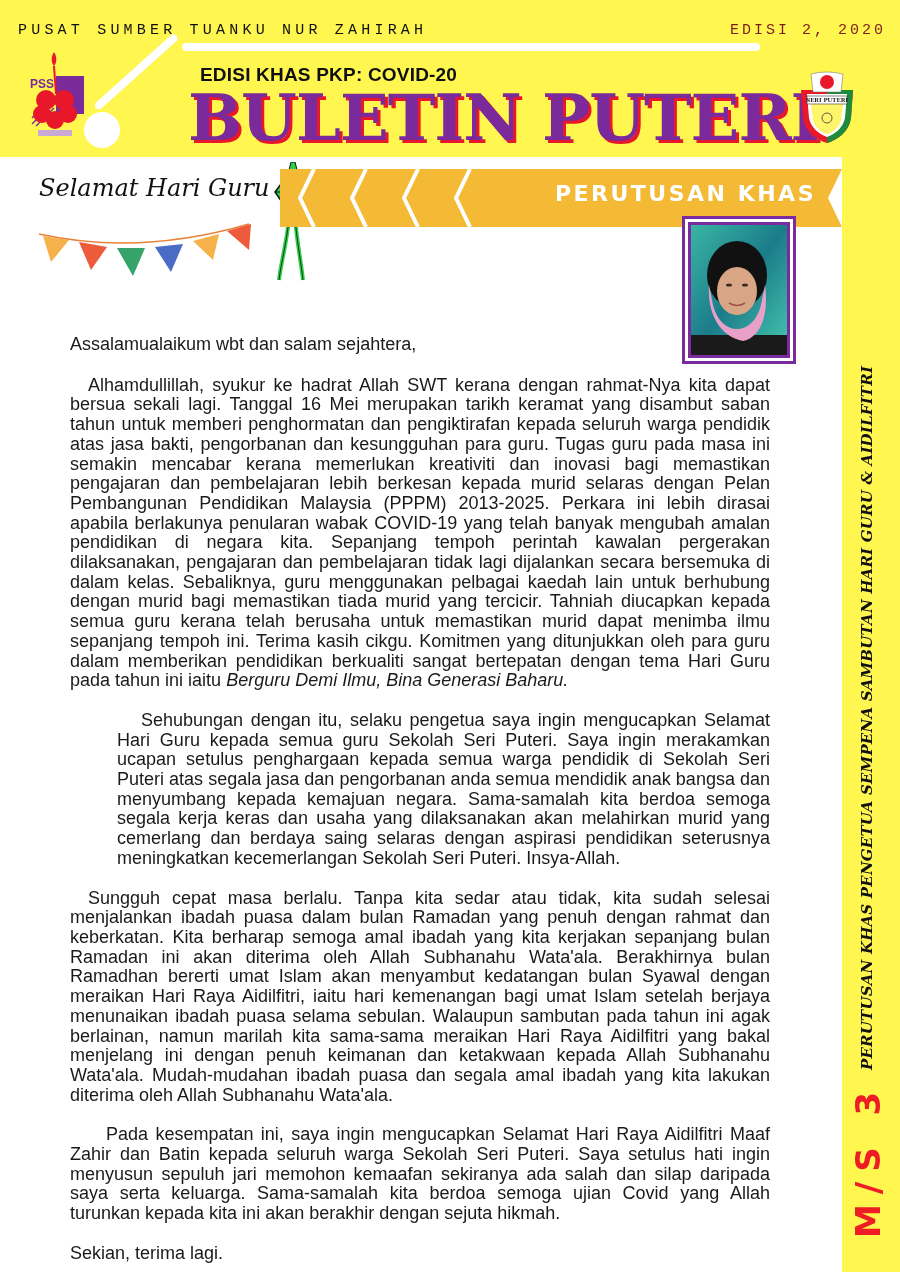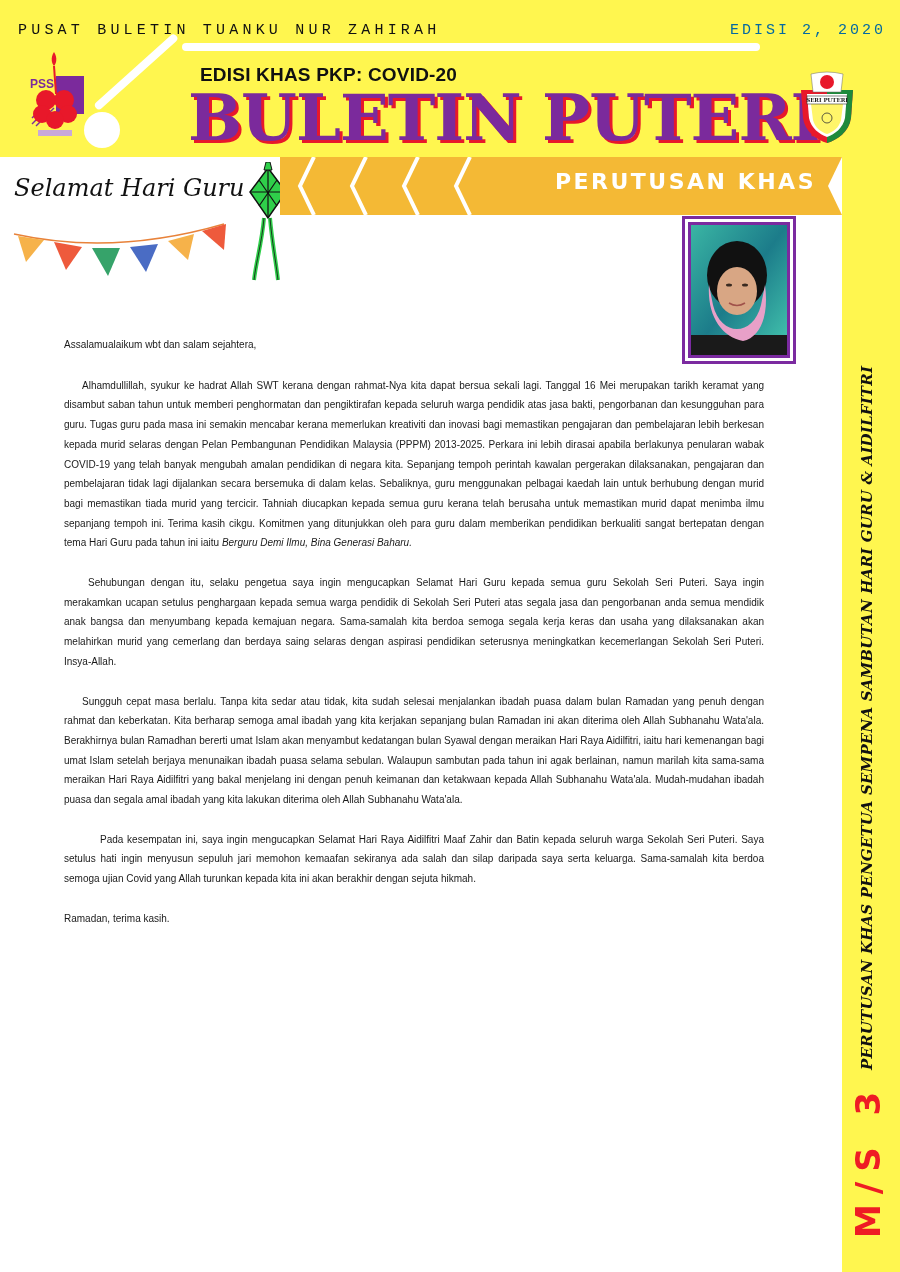--- a/index.html
+++ b/index.html
@@ -3,65 +3,65 @@
 <meta charset="utf-8">
 <style>
   * { box-sizing: border-box; margin: 0; padding: 0; }
   html, body { width: 900px; height: 1272px; background: #ffffff; overflow: hidden; }
   body { position: relative; font-family: "DejaVu Sans", sans-serif; color: #1a1a1a; }
 
   .yellow-top { position: absolute; left: 0; top: 0; width: 900px; height: 157px; background: #fff64f; }
   .yellow-side { position: absolute; left: 842px; top: 0; width: 58px; height: 1272px; background: #fff64f; }
 
   .top-left-label { position: absolute; left: 18px; top: 22px; font-family: "Liberation Mono", monospace; font-size: 15px; letter-spacing: 4.2px; color: #111; }
-  .top-right-label { position: absolute; right: 14px; top: 22px; font-family: "Liberation Mono", monospace; font-size: 15px; letter-spacing: 3px; color: #0369a1; }
+  .top-right-label { position: absolute; right: 14px; top: 22px; font-family: "Liberation Mono", monospace; font-size: 15px; letter-spacing: 3px; color: #7f1d1d; }
 
   .deco-line { position: absolute; left: 182px; top: 43px; width: 578px; height: 8px; background: #fff; border-radius: 4px; }
   .deco-diag { position: absolute; left: 96px; top: 104px; width: 108px; height: 8px; background: #fff; transform: rotate(-42deg); transform-origin: left center; border-radius: 4px; }
   .deco-dot { position: absolute; left: 84px; top: 112px; width: 36px; height: 36px; border-radius: 50%; background: #fff; }
 
   .pss-logo { position: absolute; left: 26px; top: 48px; width: 60px; height: 95px; }
 
   .edisi-khas { position: absolute; left: 200px; top: 64px; font-family: "Liberation Sans", sans-serif; font-weight: bold; font-size: 19px; color: #111; letter-spacing: 0.2px; }
   .main-title { position: absolute; left: 188px; top: 82px; font-family: "DejaVu Serif", serif; font-weight: bold; font-size: 64px; color: #7b2a9c; letter-spacing: -1px; line-height: 72px; text-shadow: 3px 3px 0 #e8182a; transform: scaleY(1.0); }
 
   .school-crest { position: absolute; left: 797px; top: 70px; width: 60px; height: 74px; }
 
-  .banner { position: absolute; left: 280px; top: 157px; width: 562px; height: 58px; background: #f4b935; }
+  .banner { position: absolute; left: 280px; top: 169px; width: 562px; height: 58px; background: #f4b935; }
   .banner-notch { position: absolute; right: 0; top: 0; width: 0; height: 0; border-top: 29px solid transparent; border-bottom: 29px solid transparent; border-right: 14px solid #fff; }
   .chevron { position: absolute; top: 0; width: 22px; height: 58px; }
   .banner-text { position: absolute; right: 26px; top: 12px; font-family: "DejaVu Sans", sans-serif; font-weight: bold; font-size: 22px; color: #fff; letter-spacing: 2.5px; }
 
-  .greeting-art { position: absolute; left: 4px; top: 162px; width: 270px; height: 125px; }
+  .greeting-art { position: absolute; left: 29px; top: 162px; width: 270px; height: 125px; }
   .greeting-line1 { position: absolute; left: 10px; top: 12px; font-family: "DejaVu Serif", serif; font-style: italic; font-size: 24px; color: #111; }
   .greeting-line2 { position: absolute; left: 10px; top: 42px; font-family: "DejaVu Serif", serif; font-style: italic; font-size: 24px; color: #111; }
 
   .portrait-frame { position: absolute; left: 682px; top: 216px; width: 114px; height: 148px; border: 3px solid #7b2aa0; background: #fff; padding: 3px; }
   .portrait-inner { width: 100%; height: 100%; border: 3px solid #7b2aa0; overflow: hidden; }
 
-  .letter { position: absolute; left: 64px; top: 335px; width: 700px; font-family: "Liberation Sans", sans-serif; font-size: 10px; line-height: 19.7px; color: #1a1a1a; }
+  .letter { position: absolute; left: 70px; top: 335px; width: 700px; font-family: "Liberation Sans", sans-serif; font-size: 18px; line-height: 19.7px; color: #1a1a1a; }
   .letter p { text-align: justify; }
   .letter .salutation { margin-bottom: 21px; }
   .letter .para { text-indent: 18px; margin-bottom: 20px; }
-  .letter .para.p2 { text-indent: 24px; }
+  .letter .para.p2 { text-indent: 24px; margin-left: 47px; }
   .letter .para.p3 { text-indent: 18px; }
   .letter .para.p4 { text-indent: 36px; }
   .letter em { }
   .letter .closing { margin-top: 0; }
 
   .side-caption { position: absolute; left: 858px; top: 1070px; transform-origin: left top; transform: rotate(-90deg); white-space: nowrap; font-family: "DejaVu Serif", serif; font-weight: bold; font-style: italic; font-size: 15px; color: #111; letter-spacing: 0.2px; }
   .page-number { position: absolute; left: 848px; top: 1238px; transform-origin: left top; transform: rotate(-90deg); white-space: nowrap; font-family: "DejaVu Sans", sans-serif; font-weight: bold; font-size: 34px; color: #ee1c24; letter-spacing: 10px; }
 </style>
 </head>
 <body>
 
 <div class="yellow-top"></div>
 <div class="yellow-side"></div>
 
-<div class="top-left-label">PUSAT BULETIN TUANKU NUR ZAHIRAH</div>
+<div class="top-left-label">PUSAT SUMBER TUANKU NUR ZAHIRAH</div>
 <div class="top-right-label">EDISI 2, 2020</div>
 
 <div class="deco-line"></div>
 <div class="deco-diag"></div>
 <div class="deco-dot"></div>
 
 <svg class="pss-logo" viewBox="0 0 60 95">
   <rect x="30" y="28" width="28" height="38" fill="#7b2a9c"></rect>
   <g stroke="#7b2a9c" stroke-width="1.5">
     <line x1="6" y1="70" x2="18" y2="58"></line>
@@ -161,17 +161,17 @@
     </svg>
   </div>
 </div>
 
 <div class="letter">
   <p class="salutation">Assalamualaikum wbt dan salam sejahtera,</p>
   <p class="para p1"><span>Alhamdullillah, syukur ke hadrat Allah SWT kerana dengan rahmat-Nya kita dapat bersua sekali lagi. Tanggal 16 Mei merupakan tarikh keramat yang disambut saban tahun untuk memberi penghormatan dan pengiktirafan kepada seluruh warga pendidik atas jasa bakti, pengorbanan dan kesungguhan para guru. Tugas guru pada masa ini semakin mencabar kerana memerlukan kreativiti dan inovasi bagi memastikan pengajaran dan pembelajaran lebih berkesan kepada murid selaras dengan Pelan Pembangunan Pendidikan Malaysia (PPPM) 2013-2025. Perkara ini lebih dirasai apabila berlakunya penularan wabak COVID-19 yang telah banyak mengubah amalan pendidikan di negara kita. Sepanjang tempoh perintah kawalan pergerakan dilaksanakan, pengajaran dan pembelajaran tidak lagi dijalankan secara bersemuka di dalam kelas. Sebaliknya, guru menggunakan pelbagai kaedah lain untuk berhubung dengan murid bagi memastikan tiada murid yang tercicir. Tahniah diucapkan kepada semua guru kerana telah berusaha untuk memastikan murid dapat menimba ilmu sepanjang tempoh ini. Terima kasih cikgu. Komitmen yang ditunjukkan oleh para guru dalam memberikan pendidikan berkualiti sangat bertepatan dengan tema Hari Guru pada tahun ini iaitu </span><em>Berguru Demi Ilmu, Bina Generasi Baharu.</em></p>
   <p class="para p2">Sehubungan dengan itu, selaku pengetua saya ingin mengucapkan Selamat Hari Guru kepada semua guru Sekolah Seri Puteri. Saya ingin merakamkan ucapan setulus penghargaan kepada semua warga pendidik di Sekolah Seri Puteri atas segala jasa dan pengorbanan anda semua mendidik anak bangsa dan menyumbang kepada kemajuan negara. Sama-samalah kita berdoa semoga segala kerja keras dan usaha yang dilaksanakan akan melahirkan murid yang cemerlang dan berdaya saing selaras dengan aspirasi pendidikan seterusnya meningkatkan kecemerlangan Sekolah Seri Puteri. Insya-Allah.</p>
   <p class="para p3">Sungguh cepat masa berlalu. Tanpa kita sedar atau tidak, kita sudah selesai menjalankan ibadah puasa dalam bulan Ramadan yang penuh dengan rahmat dan keberkatan. Kita berharap semoga amal ibadah yang kita kerjakan sepanjang bulan Ramadan ini akan diterima oleh Allah Subhanahu Wata'ala. Berakhirnya bulan Ramadhan bererti umat Islam akan menyambut kedatangan bulan Syawal dengan meraikan Hari Raya Aidilfitri, iaitu hari kemenangan bagi umat Islam setelah berjaya menunaikan ibadah puasa selama sebulan. Walaupun sambutan pada tahun ini agak berlainan, namun marilah kita sama-sama meraikan Hari Raya Aidilfitri yang bakal menjelang ini dengan penuh keimanan dan ketakwaan kepada Allah Subhanahu Wata'ala. Mudah-mudahan ibadah puasa dan segala amal ibadah yang kita lakukan diterima oleh Allah Subhanahu Wata'ala.</p>
   <p class="para p4">Pada kesempatan ini, saya ingin mengucapkan Selamat Hari Raya Aidilfitri Maaf Zahir dan Batin kepada seluruh warga Sekolah Seri Puteri. Saya setulus hati ingin menyusun sepuluh jari memohon kemaafan sekiranya ada salah dan silap daripada saya serta keluarga. Sama-samalah kita berdoa semoga ujian Covid yang Allah turunkan kepada kita ini akan berakhir dengan sejuta hikmah.</p>
-  <p class="closing">Ramadan, terima kasih.</p>
+  <p class="closing">Sekian, terima lagi.</p>
 </div>
 
 <div class="side-caption">PERUTUSAN KHAS PENGETUA SEMPENA  SAMBUTAN HARI GURU &amp; AIDILFITRI</div>
 <div class="page-number">M/S 3</div>
 
 </body></html>

